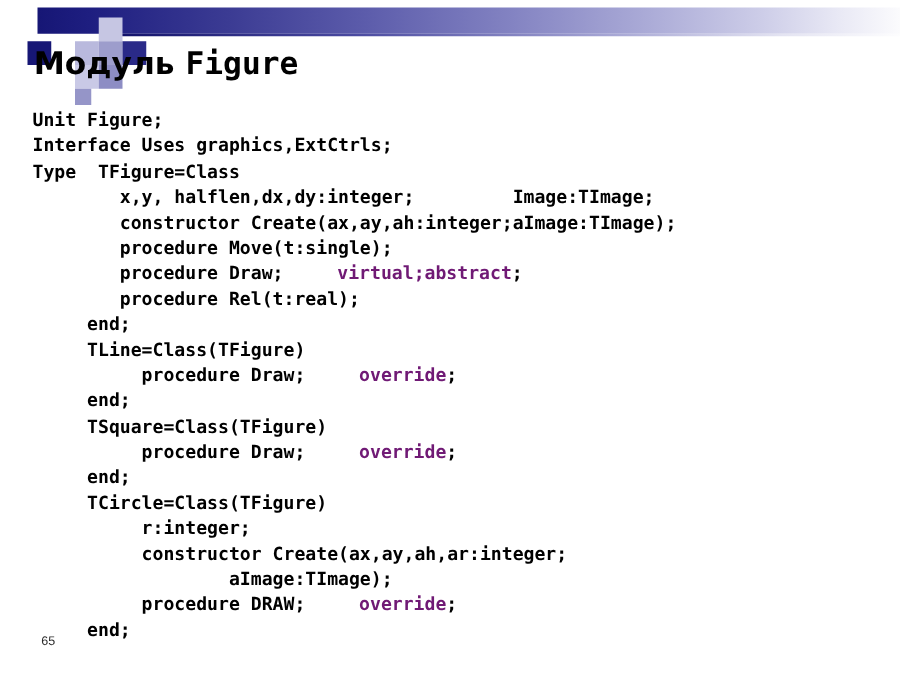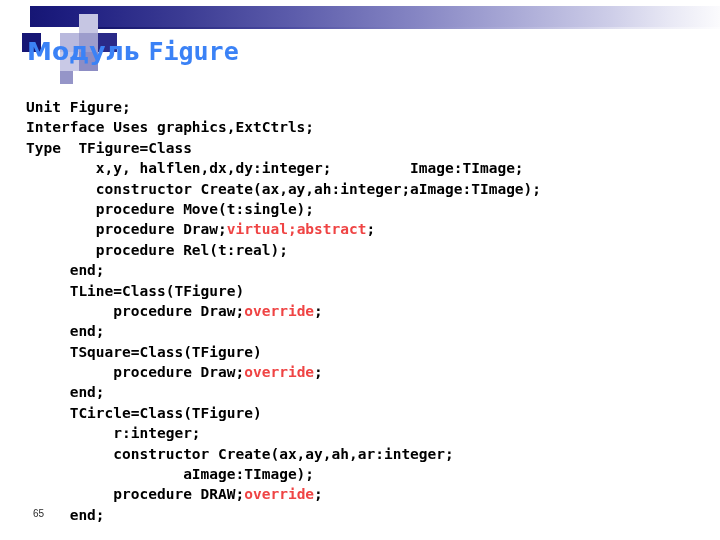--- a/index.html
+++ b/index.html
@@ -65,53 +65,54 @@
   .sq-g { left: 60px;  top: 71px; width: 13px; height: 13px; background: #9595c8; }
   .sq-h { left: 98px;  top: 33px; width: 19px; height: 19px; background: #2a2a88; }
 
   
   #slide-title {
     position: absolute;
     left: 27px;
     top: 36px;
     font-size: 25px;
     font-weight: bold;
-    color: #3b82f6;
+    color: #000000;
     letter-spacing: 0px;
     white-space: nowrap;
     line-height: 30px;
   }
   #slide-title .t-cyr {
     font-family: "DejaVu Sans", sans-serif;
     font-weight: bold;
   }
   #slide-title .t-mono {
     font-family: "DejaVu Sans Mono", monospace;
     font-weight: bold;
   }
 
   
   #code-block {
     position: absolute;
     left: 26px;
-    top: 97px;
+    top: 87px;
     width: 690px;
     font-family: "DejaVu Sans Mono", monospace;
     font-size: 14.5px;
     font-weight: bold;
     color: #000000;
     line-height: 20.4px;
     white-space: pre;
   }
   .code-line {
     white-space: pre;
     height: 20.4px;
   }
   .kw {
-    color: #ef4444;
+    color: #701a75;
+    margin-left: 43px;
   }
 
   
   #slide-number {
     position: absolute;
     left: 33px;
     top: 508px;
     font-family: "Liberation Sans", sans-serif;
     font-size: 10px;
     font-weight: normal;

